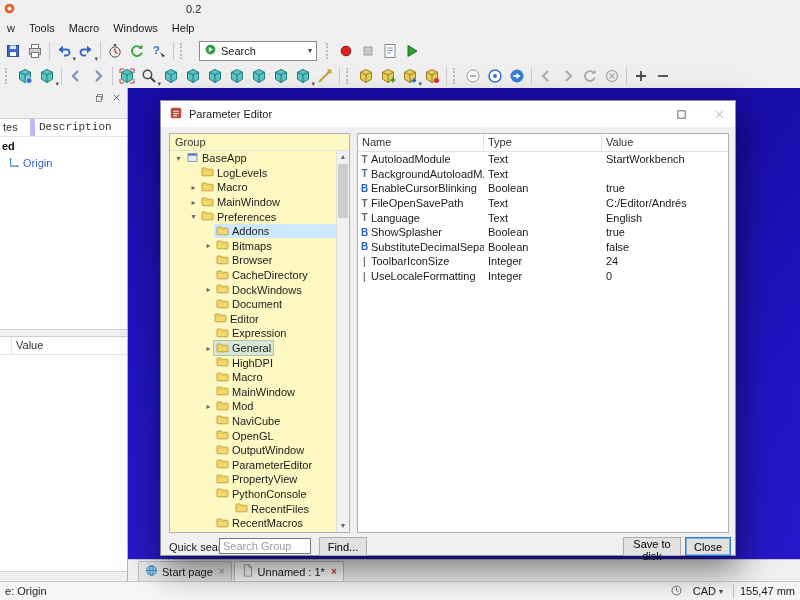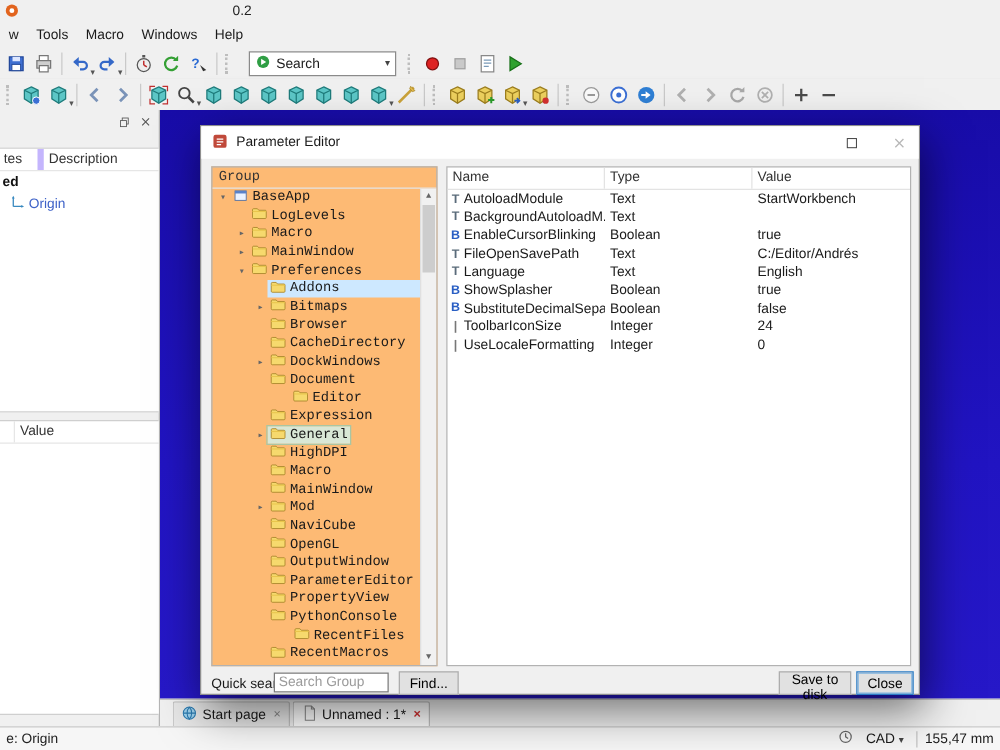--- a/index.html
+++ b/index.html
@@ -29,21 +29,21 @@
   .combo .ccaret{font-size:8px;color:#444;}
 
   
   .dock{position:absolute;left:0;top:88px;width:128px;bottom:19px;background:#f0f0f0;border-right:1px solid #b5b5b5;box-sizing:border-box;}
   .dock-head{height:18px;display:flex;justify-content:flex-end;align-items:center;gap:3px;padding:0 4px;}
   .dock-btn{width:14px;height:14px;display:flex;align-items:center;justify-content:center;}
   .dock-btn svg{width:11px;height:11px;}
   .treebox{position:absolute;left:0;top:30px;width:127px;height:212px;background:#fff;border-top:1px solid #cfcfcf;border-bottom:1px solid #cfcfcf;box-sizing:border-box;overflow:hidden;}
   .tb-header{display:flex;height:17px;border-bottom:1px solid #e6e6e6;color:#333;}
   .tb-h1{width:35px;border-right:5px solid #c4b5fd;padding:2px 3px;box-sizing:border-box;}
-  .tb-h2{flex:1;padding:2px 4px;}
+  .tb-h2{flex:1;padding:2px 4px;font-family:Liberation Mono, monospace;}
   .doc-row{display:flex;align-items:center;height:17px;padding-left:2px;font-weight:bold;color:#111;}
   .origin-row{display:flex;align-items:center;height:17px;padding-left:8px;color:#3e62c8;gap:3px;}
   .origin-row svg{width:12px;height:12px;}
   .propbox{position:absolute;left:0;top:248px;width:127px;height:236px;background:#fff;border-top:1px solid #cfcfcf;border-bottom:1px solid #cfcfcf;box-sizing:border-box;}
   .pb-header{display:flex;height:17px;border-bottom:1px solid #e6e6e6;color:#333;}
   .pb-h1{width:11px;border-right:1px solid #e6e6e6;}
   .pb-h2{flex:1;padding:2px 4px;}
 
   
   .viewport{position:absolute;left:128px;top:88px;right:0;height:471px;background:linear-gradient(180deg,#180ca8 0%,#2114c2 60%,#2618c8 100%);}
@@ -65,21 +65,21 @@
 
   
   .dialog{position:absolute;left:160px;top:100px;width:576px;height:456px;background:#f0f0f0;
           border:1px solid #8f8f8f;box-shadow:3px 12px 34px rgba(0,0,0,.55);z-index:10;box-sizing:border-box;}
   .dlg-title{height:26px;background:#fff;display:flex;align-items:center;gap:6px;padding-left:8px;}
   .dlg-title svg{width:14px;height:14px;}
   .dlg-title-text{flex:1;}
   .dlg-btn{width:32px;height:26px;display:flex;align-items:center;justify-content:center;}
   .dlg-btn svg{width:13px;height:13px;}
 
-  .dlg-tree{position:absolute;left:8px;top:32px;width:181px;height:400px;background:#fdba74;border:1px solid #b2b2b2;box-sizing:border-box;font-family:Liberation Mono, monospace;}
+  .dlg-tree{position:absolute;left:8px;top:32px;width:181px;height:400px;background:#fef9c3;border:1px solid #b2b2b2;box-sizing:border-box;}
   .dlg-tree-header{height:17px;border-bottom:1px solid #e3e3e3;padding:2px 5px;color:#333;box-sizing:border-box;}
   .dlg-tree-rows{position:absolute;left:0;top:17px;right:13px;bottom:0;overflow:hidden;}
   .trow{height:14.6px;display:flex;align-items:center;white-space:nowrap;}
   .tarrow{width:11px;text-align:center;font-size:8px;color:#666;flex:0 0 11px;}
   .twrap{display:flex;align-items:center;gap:3px;padding:0 2px;height:14px;}
   .twrap svg{width:13px;height:11px;flex:0 0 13px;}
   .hl-blue{background:#cde8ff;flex:1;}
   .hl-green{background:#d9e7d6;outline:1px solid #a9c6a4;}
   .vscroll{position:absolute;top:17px;right:0;bottom:0;width:13px;background:#f1f1f1;border-left:1px solid #e0e0e0;box-sizing:border-box;}
   .varrow{position:absolute;left:0;width:100%;height:12px;text-align:center;font-size:7px;color:#666;line-height:12px;}
@@ -592,21 +592,21 @@
           <div class="trow" style="padding-left: 33px;">
             <span class="tarrow"></span>
             <span class="twrap">
               <span><svg viewBox="0 0 16 14">
                   <path d="M1 3.5c0-.6.4-1 1-1h4l1.4 1.6H14c.6 0 1 .4 1 1v6.4c0 .6-.4 1-1 1H2c-.6 0-1-.4-1-1z" fill="#f6d96d" stroke="#aa872c" stroke-width=".9"></path>
                   <path d="M1 5.3h14" stroke="#e8c44a" fill="none"></path>
                 </svg></span>
               <span>Document</span>
             </span>
           </div>
-          <div class="trow" style="padding-left: 51px;">
+          <div class="trow" style="padding-left: 31px;">
             <span class="tarrow"></span>
             <span class="twrap">
               <span><svg viewBox="0 0 16 14">
                   <path d="M1 3.5c0-.6.4-1 1-1h4l1.4 1.6H14c.6 0 1 .4 1 1v6.4c0 .6-.4 1-1 1H2c-.6 0-1-.4-1-1z" fill="#f6d96d" stroke="#aa872c" stroke-width=".9"></path>
                   <path d="M1 5.3h14" stroke="#e8c44a" fill="none"></path>
                 </svg></span>
               <span>Editor</span>
             </span>
           </div>
           <div class="trow" style="padding-left: 33px;">

